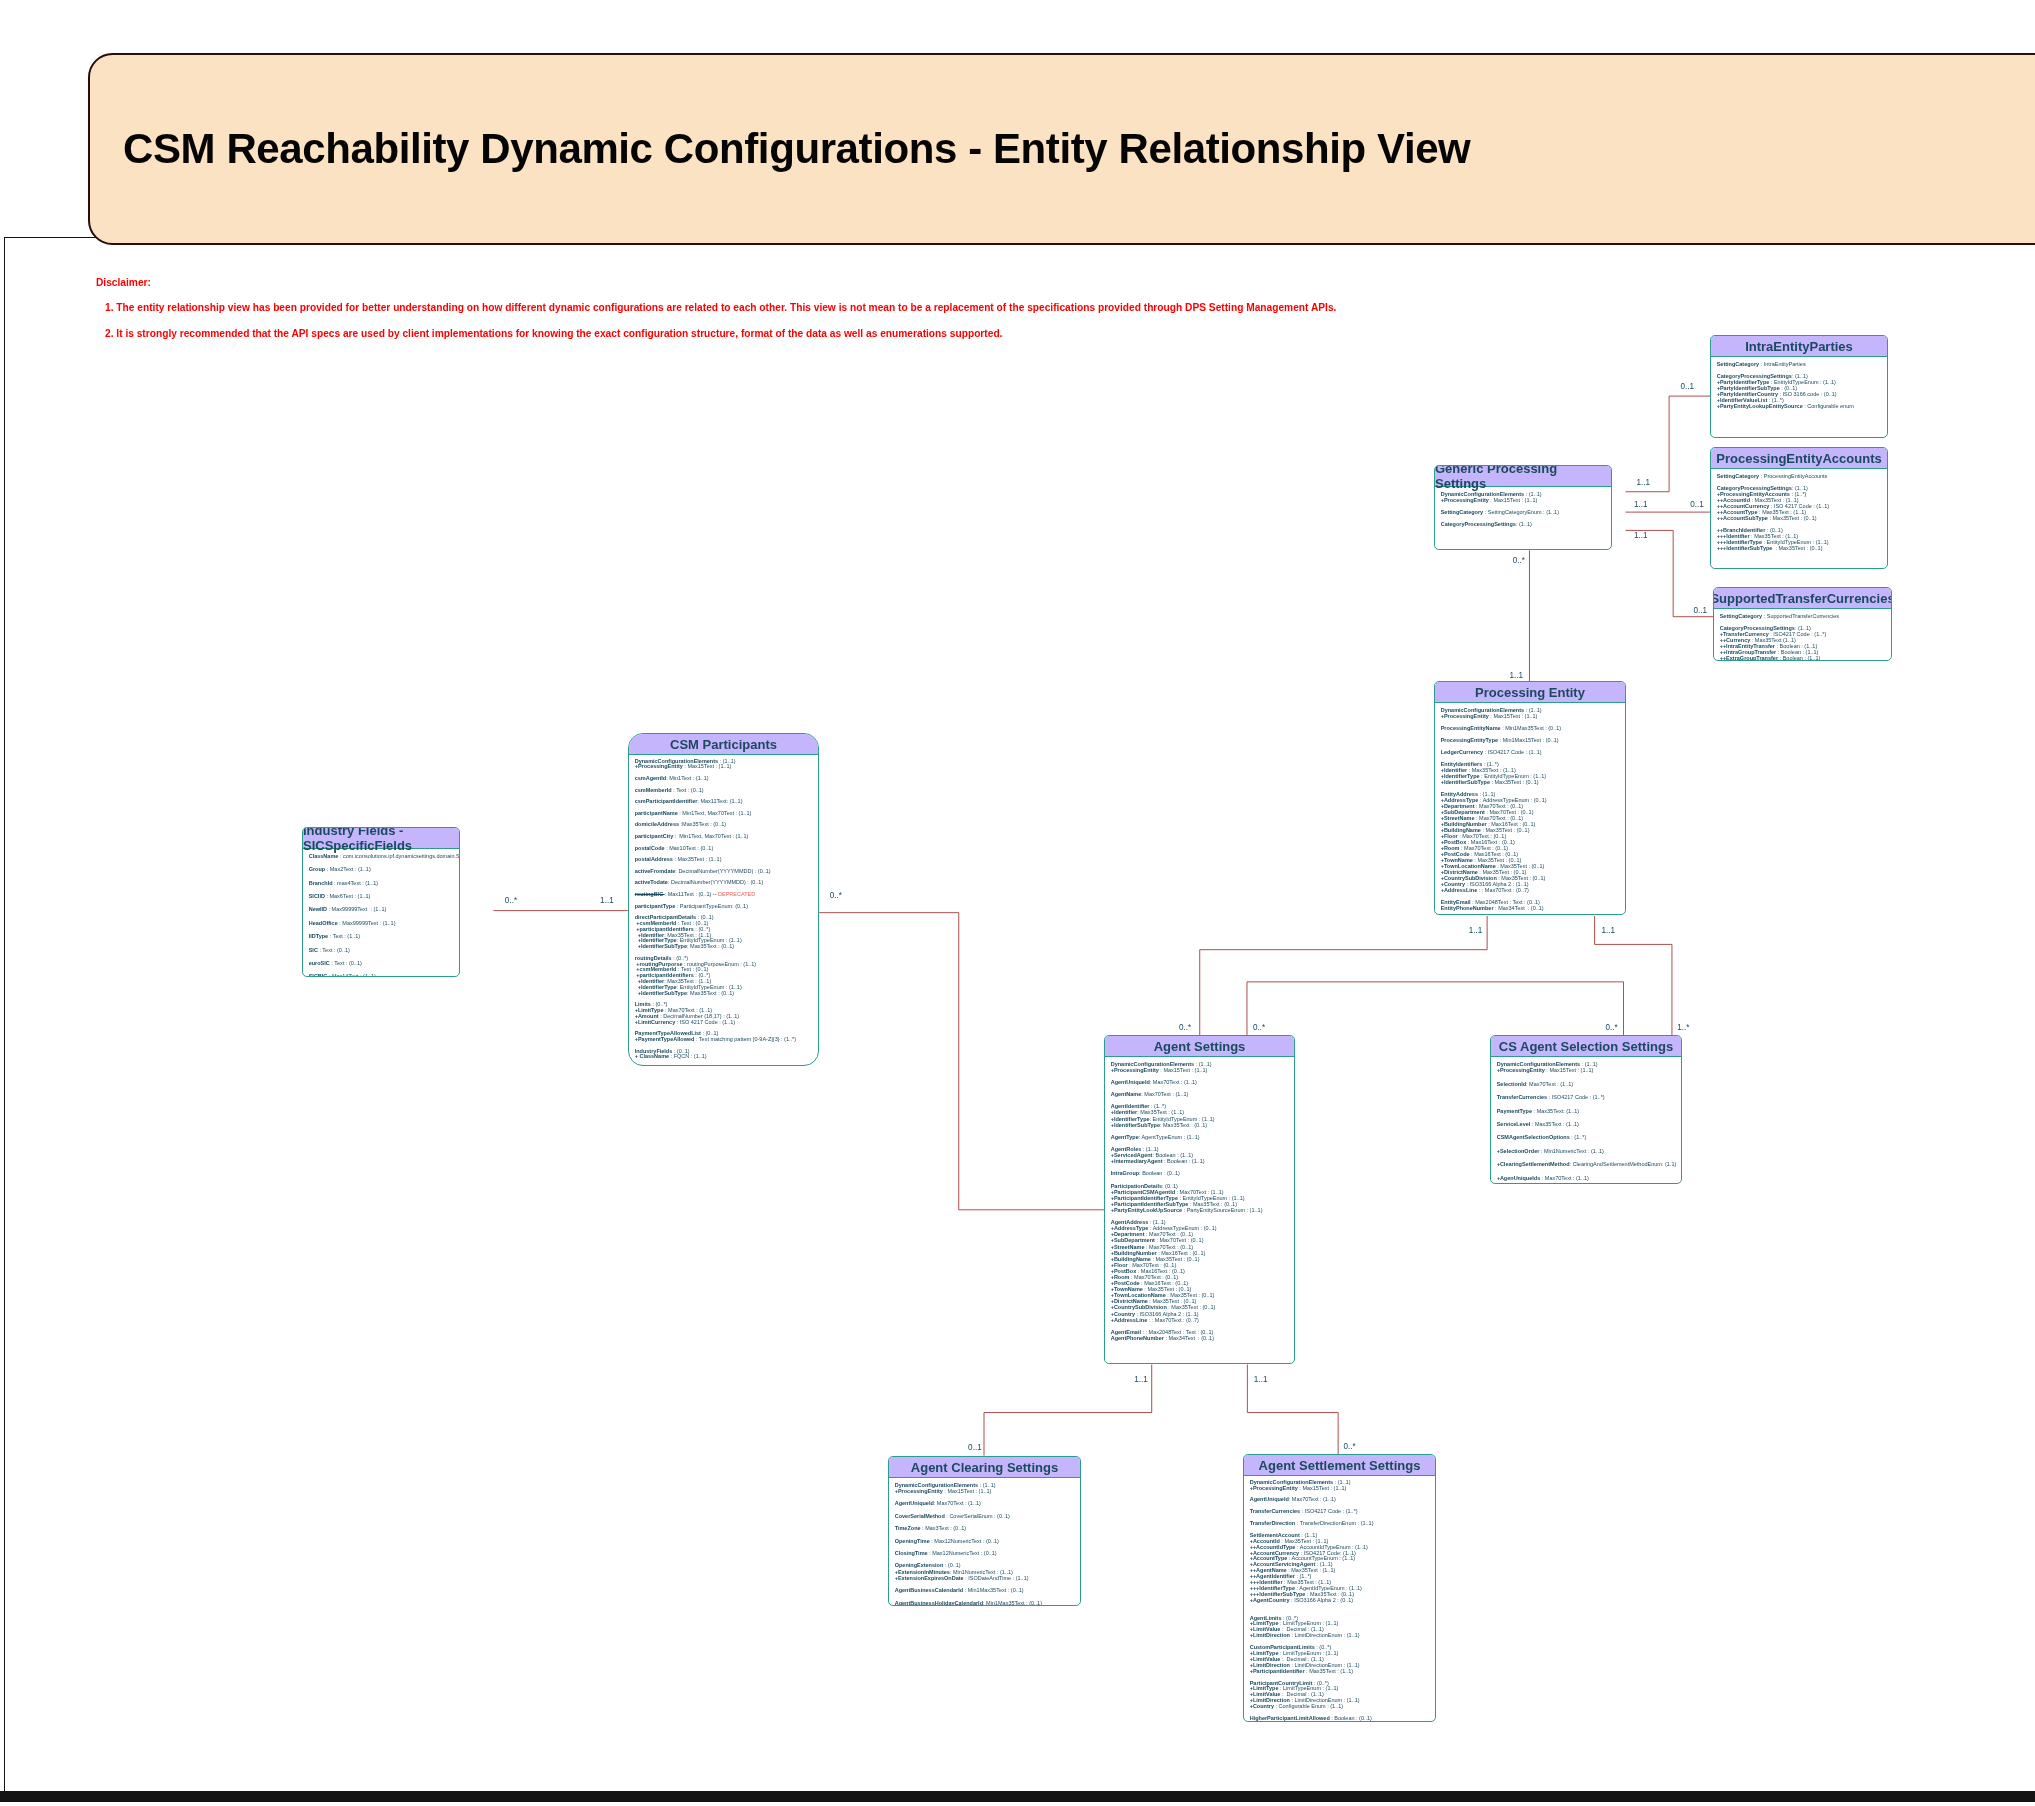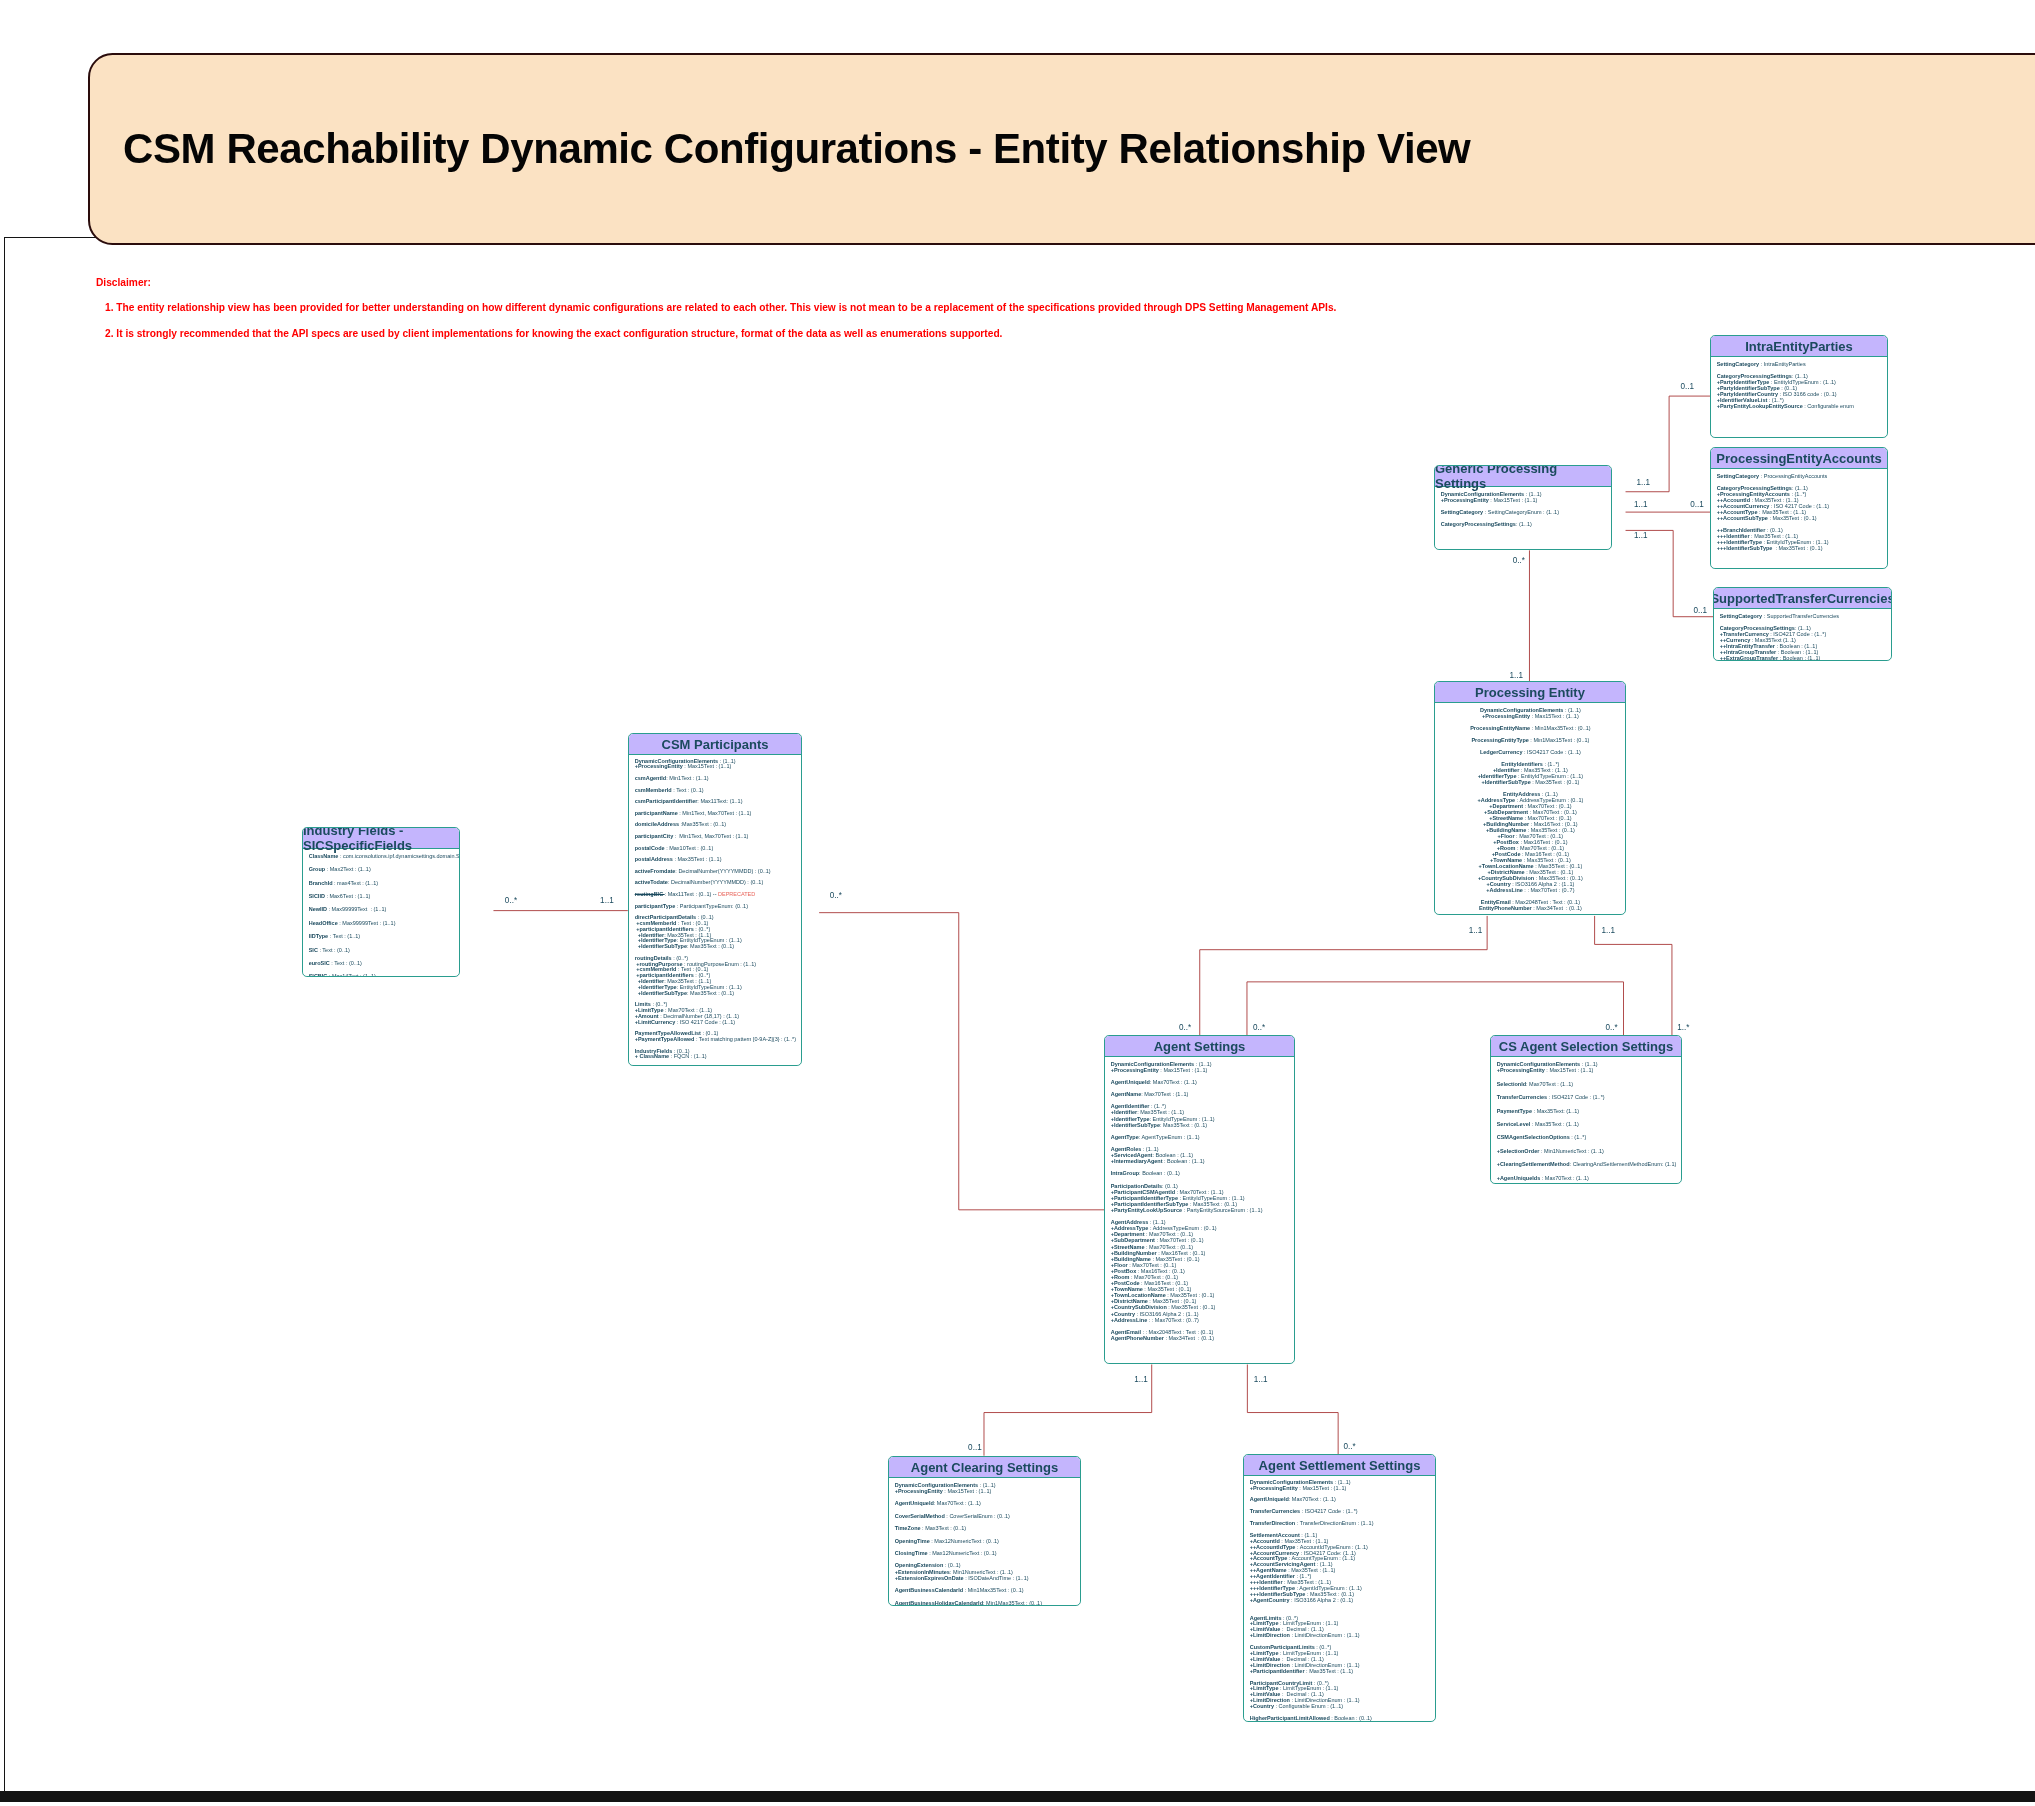--- a/index.html
+++ b/index.html
@@ -86,25 +86,25 @@
         <div class="ebody"><div class="row"><b>SettingCategory </b>: ProcessingEntityAccounts</div><div class="row">&nbsp;</div><div class="row"><b>CategoryProcessingSettings</b>: (1..1)</div><div class="row"><b>+ProcessingEntityAccounts </b>: (1..*)</div><div class="row"><b>++AccountId </b>: Max35Text : (1..1)</div><div class="row"><b>++AccountCurrency </b>: ISO 4217 Code : (1..1)</div><div class="row"><b>++AccountType </b>: Max35Text : (1..1)</div><div class="row"><b>++AccountSubType </b>: Max35Text : (0..1)</div><div class="row">&nbsp;</div><div class="row"><b>++BranchIdentifier </b>: (0..1)</div><div class="row"><b>+++Identifier </b>: Max35Text : (1..1)</div><div class="row"><b>+++IdentifierType </b>: EntityIdTypeEnum : (1..1)</div><div class="row"><b>+++IdentifierSubType  </b>: Max35Text : (0..1)</div></div>
       </div>
       <div class="entity" style="left: 1434px; top: 465px; width: 178px; height: 85px;">
         <div class="ehead">Generic Processing Settings</div>
         <div class="ebody"><div class="row"><b>DynamicConfigurationElements </b>: (1..1)</div><div class="row"><b>+ProcessingEntity </b>: Max15Text : (1..1)</div><div class="row">&nbsp;</div><div class="row"><b>SettingCategory </b>: SettingCategoryEnum : (1..1)</div><div class="row">&nbsp;</div><div class="row"><b>CategoryProcessingSettings</b>: (1..1)</div></div>
       </div>
       <div class="entity" style="left: 1713px; top: 587px; width: 179px; height: 74px;">
         <div class="ehead">SupportedTransferCurrencies</div>
         <div class="ebody"><div class="row"><b>SettingCategory </b>: SupportedTransferCurrencies</div><div class="row">&nbsp;</div><div class="row"><b>CategoryProcessingSettings</b>: (1..1)</div><div class="row"><b>+TransferCurrency </b>: ISO4217 Code : (1..*)</div><div class="row"><b>++Currency </b>: Max35Text (1..1)</div><div class="row"><b>++IntraEntityTransfer </b>: Boolean : (1..1)</div><div class="row"><b>++IntraGroupTransfer </b>: Boolean : (1..1)</div><div class="row"><b>++ExtraGroupTransfer </b>: Boolean : (1..1)</div></div>
       </div>
-      <div class="entity" style="left: 1434px; top: 681px; width: 192px; height: 234px; text-align: center;">
+      <div class="entity" style="left: 1434px; top: 681px; width: 192px; height: 234px;">
         <div class="ehead">Processing Entity</div>
         <div class="ebody"><div class="row"><b>DynamicConfigurationElements </b>: (1..1)</div><div class="row"><b>+ProcessingEntity </b>: Max15Text : (1..1)</div><div class="row">&nbsp;</div><div class="row"><b>ProcessingEntityName </b>: Min1Max35Text : (0..1)</div><div class="row">&nbsp;</div><div class="row"><b>ProcessingEntityType </b>: Min1Max15Text : (0..1)</div><div class="row">&nbsp;</div><div class="row"><b>LedgerCurrency </b>: ISO4217 Code : (1..1)</div><div class="row">&nbsp;</div><div class="row"><b>EntityIdentifiers </b>: (1..*)</div><div class="row"><b>+Identifier </b>: Max35Text : (1..1)</div><div class="row"><b>+IdentifierType </b>: EntityIdTypeEnum : (1..1)</div><div class="row"><b>+IdentifierSubType </b>: Max35Text : (0..1)</div><div class="row">&nbsp;</div><div class="row"><b>EntityAddress </b>: (1..1)</div><div class="row"><b>+AddressType </b>: AddressTypeEnum : (0..1)</div><div class="row"><b>+Department </b>: Max70Text : (0..1)</div><div class="row"><b>+SubDepartment </b>: Max70Text : (0..1)</div><div class="row"><b>+StreetName </b>: Max70Text : (0..1)</div><div class="row"><b>+BuildingNumber </b>: Max16Text : (0..1)</div><div class="row"><b>+BuildingName </b>: Max35Text : (0..1)</div><div class="row"><b>+Floor </b>: Max70Text : (0..1)</div><div class="row"><b>+PostBox </b>: Max16Text : (0..1)</div><div class="row"><b>+Room </b>: Max70Text : (0..1)</div><div class="row"><b>+PostCode </b>: Max16Text : (0..1)</div><div class="row"><b>+TownName </b>: Max35Text : (0..1)</div><div class="row"><b>+TownLocationName </b>: Max35Text : (0..1)</div><div class="row"><b>+DistrictName </b>: Max35Text : (0..1)</div><div class="row"><b>+CountrySubDivision </b>: Max35Text : (0..1)</div><div class="row"><b>+Country </b>: ISO3166 Alpha 2 : (1..1)</div><div class="row"><b>+AddressLine </b>: : Max70Text : (0..7)</div><div class="row">&nbsp;</div><div class="row"><b>EntityEmail </b>: Max2048Text : Text : (0..1)</div><div class="row"><b>EntityPhoneNumber </b>: Max34Text  : (0..1)</div></div>
       </div>
-      <div class="entity" style="left: 628px; top: 733px; width: 174px; height: 333px;">
+      <div class="entity" style="left: 628px; top: 733px; width: 191px; height: 333px; border-radius: 15px;">
         <div class="ehead">CSM Participants</div>
         <div class="ebody" style="line-height: 5.8px;"><div class="row"><b>DynamicConfigurationElements </b>: (1..1)</div><div class="row"><b>+ProcessingEntity </b>: Max15Text : (1..1)</div><div class="row">&nbsp;</div><div class="row"><b>csmAgentId</b>: Min1Text : (1..1)</div><div class="row">&nbsp;</div><div class="row"><b>csmMemberId </b>: Text : (0..1)</div><div class="row">&nbsp;</div><div class="row"><b>csmParticipantIdentifier</b>: Max11Text: (1..1)</div><div class="row">&nbsp;</div><div class="row"><b>participantName </b>: Min1Text, Max70Text : (1..1)</div><div class="row">&nbsp;</div><div class="row"><b>domicileAddress </b>:Max35Text : (0..1)</div><div class="row">&nbsp;</div><div class="row"><b>participantCity </b>:  Min1Text, Max70Text : (1..1)</div><div class="row">&nbsp;</div><div class="row"><b>postalCode </b>: Max10Text : (0..1)</div><div class="row">&nbsp;</div><div class="row"><b>postalAddress </b>: Max35Text : (1..1)</div><div class="row">&nbsp;</div><div class="row"><b>activeFromdate</b>: DecimalNumber(YYYYMMDD) : (0..1)</div><div class="row">&nbsp;</div><div class="row"><b>activeTodate</b>: DecimalNumber(YYYYMMDD) : (0..1)</div><div class="row">&nbsp;</div><div class="row"><span class="strike">routingBIC </span>: Max11Text : (0..1) -- <span class="dep">DEPRECATED</span></div><div class="row">&nbsp;</div><div class="row"><b>participantType </b>: ParticipantTypeEnum: (0..1)</div><div class="row">&nbsp;</div><div class="row"><b>directParticipantDetails </b>: (0..1)</div><div class="row"><b> +csmMemberId </b>: Text : (0..1)</div><div class="row"><b> +participantIdentifiers </b>: (0..*)</div><div class="row"><b>  +Identifier</b>: Max35Text : (1..1)</div><div class="row"><b>  +IdentifierType</b>: EntityIdTypeEnum : (1..1)</div><div class="row"><b>  +IdentifierSubType</b>: Max35Text : (0..1)</div><div class="row">&nbsp;</div><div class="row"><b>routingDetails </b>: (0..*)</div><div class="row"><b> +routingPurporse </b>: routingPurposeEnum : (1..1)</div><div class="row"><b> +csmMemberId </b>: Text : (0..1)</div><div class="row"><b> +participantIdentifiers </b>: (0..*)</div><div class="row"><b>  +Identifier</b>: Max35Text : (1..1)</div><div class="row"><b>  +IdentifierType</b>: EntityIdTypeEnum : (1..1)</div><div class="row"><b>  +IdentifierSubType</b>: Max35Text : (0..1)</div><div class="row">&nbsp;</div><div class="row"><b>Limits </b>: (0..*)</div><div class="row"><b>+LimitType </b>: Max70Text : (1..1)</div><div class="row"><b>+Amount </b>: DecimalNumber (18,17) : (1..1)</div><div class="row"><b>+LimitCurrency </b>: ISO 4217 Code : (1..1)</div><div class="row">&nbsp;</div><div class="row"><b>PaymentTypeAllowedList </b>: (0..1)</div><div class="row"><b>+PaymentTypeAllowed </b>: Text matching pattern [0-9A-Z]{3} : (1..*)</div><div class="row">&nbsp;</div><div class="row"><b>IndustryFields </b>: (0..1)</div><div class="row"><b>+ ClassName </b>: FQCN : (1..1)</div></div>
       </div>
       <div class="entity" style="left: 302px; top: 827px; width: 158px; height: 150px;">
         <div class="ehead">Industry Fields - SICSpecificFields</div>
         <div class="ebody" style="line-height: 6.7px;"><div class="row"><b>ClassName </b>: com.iconsolutions.ipf.dynamicsettings.domain.SicSpecificFields</div><div class="row">&nbsp;</div><div class="row"><b>Group </b>: Max2Text : (1..1)</div><div class="row">&nbsp;</div><div class="row"><b>BranchId </b>: max4Text : (1..1)</div><div class="row">&nbsp;</div><div class="row"><b>SICIID </b>: Max6Text : (1..1)</div><div class="row">&nbsp;</div><div class="row"><b>NewIID </b>: Max99999Text  : (1..1)</div><div class="row">&nbsp;</div><div class="row"><b>HeadOffice </b>: Max99999Text : (1..1)</div><div class="row">&nbsp;</div><div class="row"><b>IIDType </b>: Text : (1..1)</div><div class="row">&nbsp;</div><div class="row"><b>SIC </b>: Text : (0..1)</div><div class="row">&nbsp;</div><div class="row"><b>euroSIC </b>: Text : (0..1)</div><div class="row">&nbsp;</div><div class="row"><b>SICBIC </b>: Max14Text : (1..1)</div></div>
       </div>
       <div class="entity" style="left: 1104px; top: 1035px; width: 191px; height: 329px;">
         <div class="ehead">Agent Settings</div>
         <div class="ebody" style="line-height: 6.1px;"><div class="row"><b>DynamicConfigurationElements </b>: (1..1)</div><div class="row"><b>+ProcessingEntity </b>: Max15Text : (1..1)</div><div class="row">&nbsp;</div><div class="row"><b>AgentUniqueId</b>: Max70Text : (1..1)</div><div class="row">&nbsp;</div><div class="row"><b>AgentName</b>: Max70Text : (1..1)</div><div class="row">&nbsp;</div><div class="row"><b>AgentIdentifier </b>: (1..*)</div><div class="row"><b>+Identifier</b>: Max35Text : (1..1)</div><div class="row"><b>+IdentifierType</b>: EntityIdTypeEnum : (1..1)</div><div class="row"><b>+IdentifierSubType</b>: Max35Text : (0..1)</div><div class="row">&nbsp;</div><div class="row"><b>AgentType</b>: AgentTypeEnum : (1..1)</div><div class="row">&nbsp;</div><div class="row"><b>AgentRoles </b>: (1..1)</div><div class="row"><b>+ServicedAgent</b>: Boolean : (1..1)</div><div class="row"><b>+IntermediaryAgent </b>: Boolean : (1..1)</div><div class="row">&nbsp;</div><div class="row"><b>IntraGroup</b>: Boolean : (0..1)</div><div class="row">&nbsp;</div><div class="row"><b>ParticipationDetails</b>: (0..1)</div><div class="row"><b>+ParticipantCSMAgentId </b>: Max70Text : (1..1)</div><div class="row"><b>+ParticipantIdentifierType </b>: EntityIdTypeEnum : (1..1)</div><div class="row"><b>+ParticipantIdentifierSubType </b>: Max35Text : (0..1)</div><div class="row"><b>+PartyEntityLookUpSource </b>: PartyEntitySourceEnum : (1..1)</div><div class="row">&nbsp;</div><div class="row"><b>AgentAddress </b>: (1..1)</div><div class="row"><b>+AddressType </b>: AddressTypeEnum : (0..1)</div><div class="row"><b>+Department </b>: Max70Text : (0..1)</div><div class="row"><b>+SubDepartment </b>: Max70Text : (0..1)</div><div class="row"><b>+StreetName </b>: Max70Text : (0..1)</div><div class="row"><b>+BuildingNumber </b>: Max16Text : (0..1)</div><div class="row"><b>+BuildingName </b>: Max35Text : (0..1)</div><div class="row"><b>+Floor </b>: Max70Text : (0..1)</div><div class="row"><b>+PostBox </b>: Max16Text : (0..1)</div><div class="row"><b>+Room </b>: Max70Text : (0..1)</div><div class="row"><b>+PostCode </b>: Max16Text : (0..1)</div><div class="row"><b>+TownName </b>: Max35Text : (0..1)</div><div class="row"><b>+TownLocationName </b>: Max35Text : (0..1)</div><div class="row"><b>+DistrictName </b>: Max35Text : (0..1)</div><div class="row"><b>+CountrySubDivision </b>: Max35Text : (0..1)</div><div class="row"><b>+Country </b>: ISO3166 Alpha 2 : (1..1)</div><div class="row"><b>+AddressLine </b>: : Max70Text : (0..7)</div><div class="row">&nbsp;</div><div class="row"><b>AgentEmail </b>: : Max2048Text : Text : (0..1)</div><div class="row"><b>AgentPhoneNumber </b>: Max34Text  : (0..1)</div></div>

